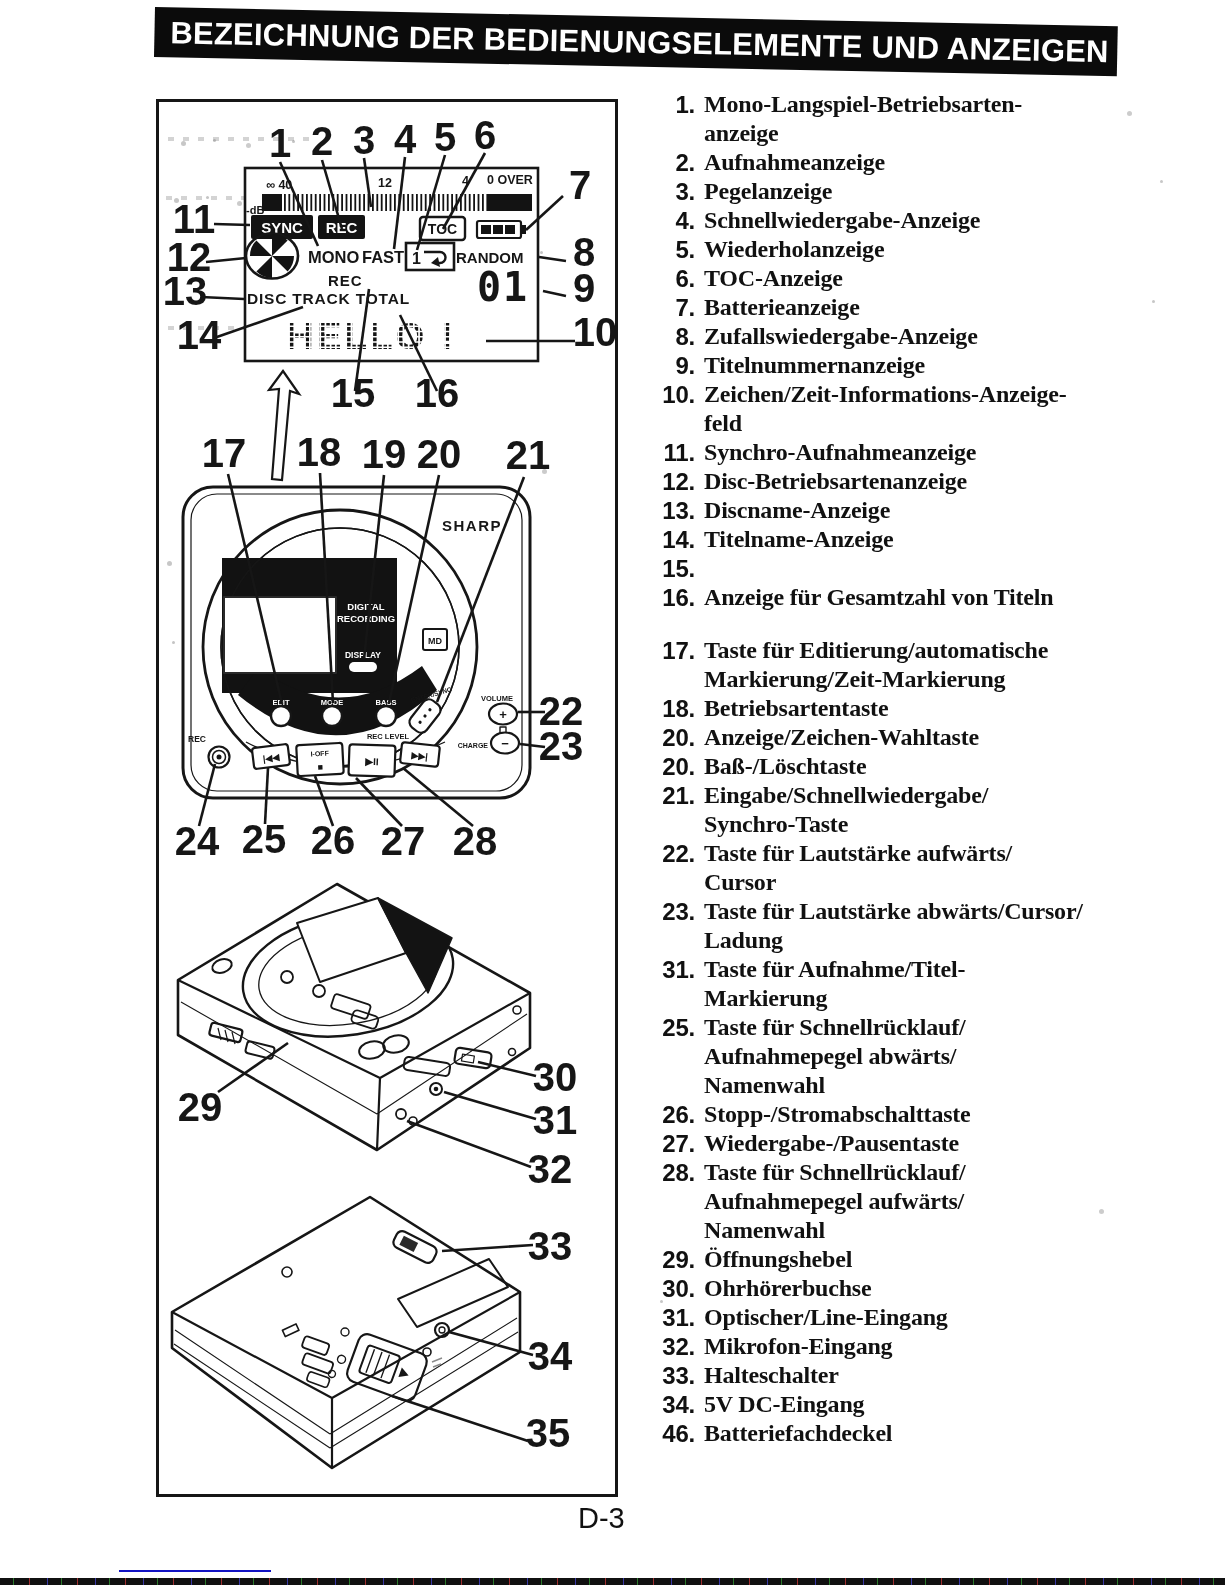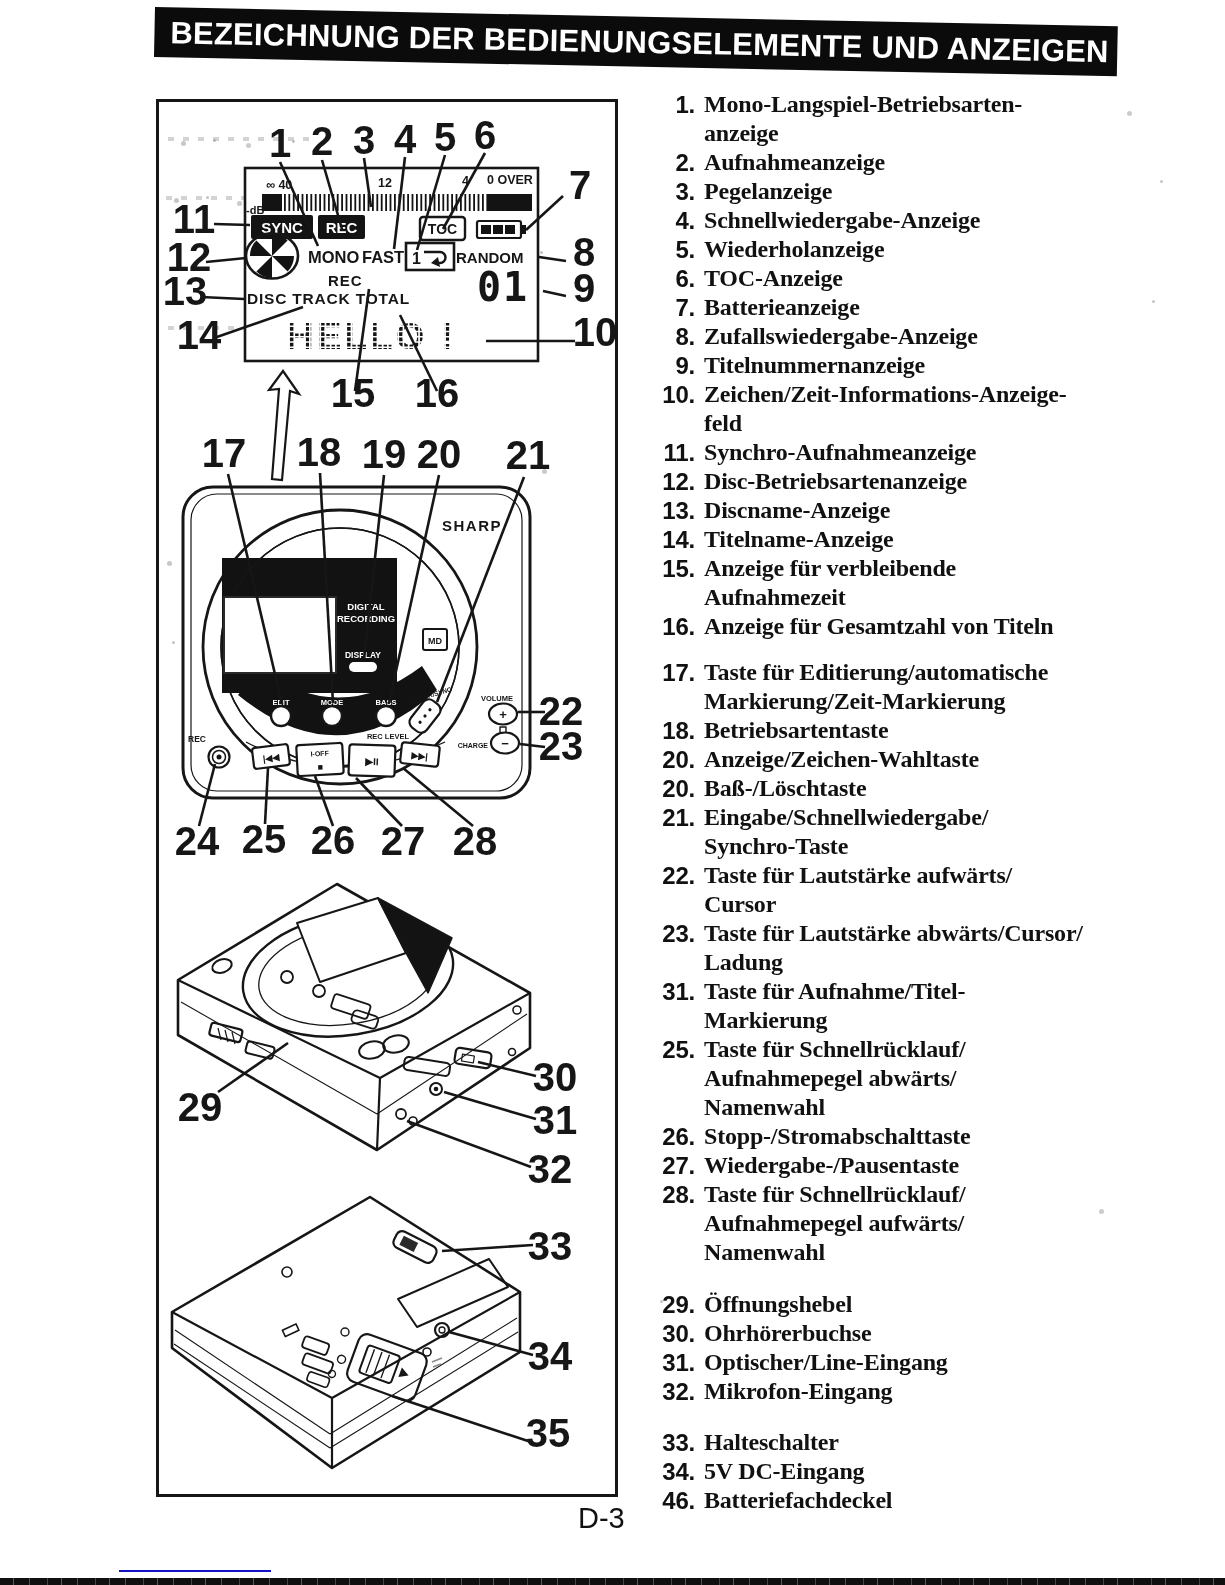--- a/index.html
+++ b/index.html
@@ -16,21 +16,21 @@
   svg text{font-family:"Liberation Sans",sans-serif;font-weight:bold;fill:#161616;}
   svg .mono{font-family:"DejaVu Sans Mono",monospace;}
   svg .w{fill:#ffffff;}
   svg .num{font-size:40px;font-weight:800;}
   
   #legend{position:absolute;left:645px;top:90px;width:568px;font-size:24px;font-weight:bold;
           line-height:29px;letter-spacing:-0.2px;}
   .li{display:flex;}
   .li .n{flex:0 0 50px;width:50px;text-align:right;padding-right:9px;}
   .li .t{white-space:pre-line;font-family:Liberation Serif, serif;}
-  .g1{margin-top:17px;} .g2{margin-top:23px;} .g3{margin-top:22px;}
+  .g1{margin-top:24px;} .g2{margin-top:0;} .g3{}
   
   #pagenum{position:absolute;left:578px;top:1502px;font-size:29px;font-weight:normal;}
   #blueline{position:absolute;left:119px;top:1570px;width:152px;height:2px;background:#1313c4;}
   #scanband{position:absolute;left:0;top:1578px;width:1225px;height:7px;background:
     repeating-linear-gradient(90deg,#101010 0 13px,#2c7a2c 13px 14px,#101010 14px 29px,#a03030 29px 30px,
     #101010 30px 47px,#3a3aa8 47px 48px);}
   
   .smudge{position:absolute;height:4px;opacity:.32;background:
     repeating-linear-gradient(90deg,#777 0 6px,transparent 6px 15px);}
   #speck{position:absolute;left:0;top:0;width:3px;height:3px;border-radius:50%;opacity:.5;background:transparent;
@@ -401,22 +401,20 @@
       <div class="li">
         <span class="n">13.</span>
         <span class="t">Discname-Anzeige</span>
       </div>
       <div class="li">
         <span class="n">14.</span>
         <span class="t">Titelname-Anzeige</span>
       </div>
       <div class="li">
         <span class="n">15.</span>
-        <span class="t">Anzeige für verbleibende
-Aufnahmezeit</span>
       </div>
       <div class="li">
         <span class="n">16.</span>
         <span class="t">Anzeige für Gesamtzahl von Titeln</span>
       </div>
       <div class="li g1">
         <span class="n">17.</span>
         <span class="t">Taste für Editierung/automatische
 Markierung/Zeit-Markierung</span>
       </div>

